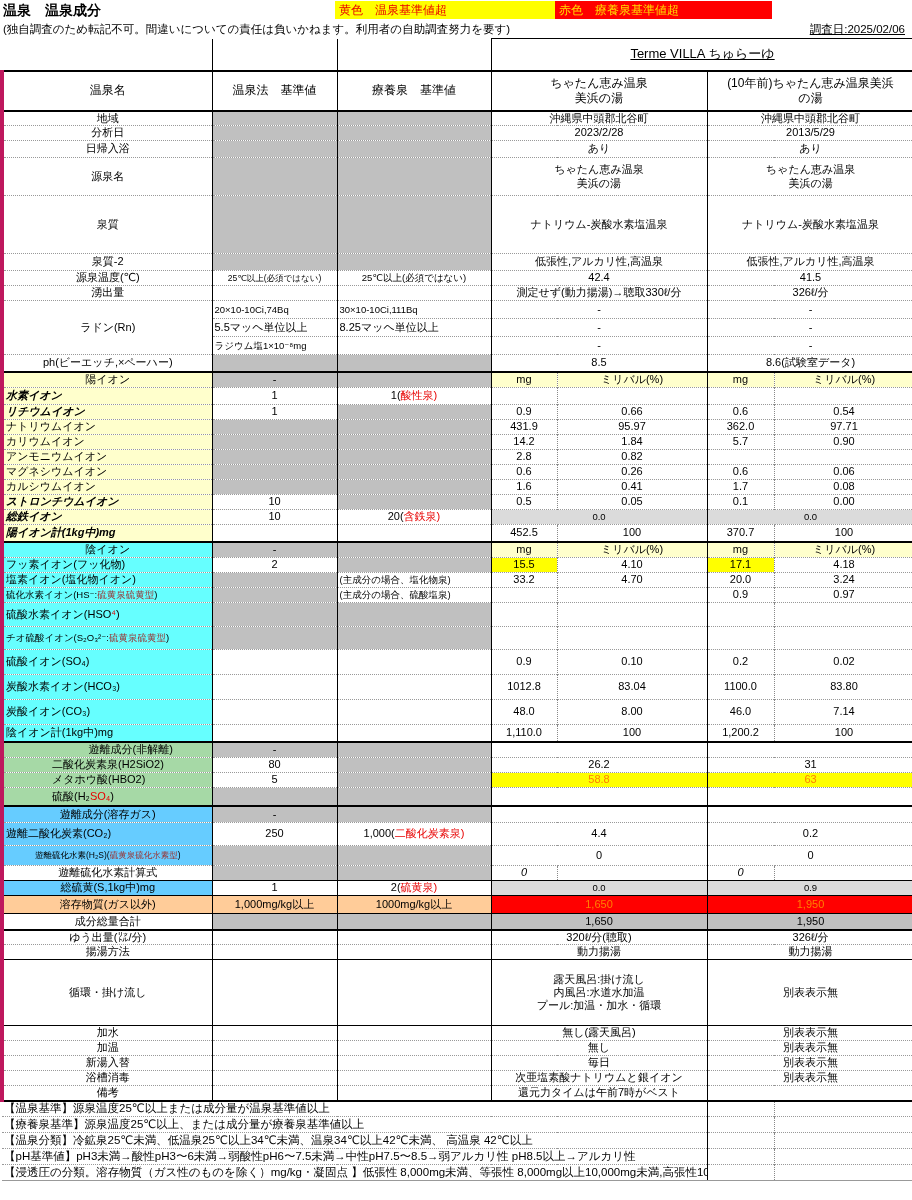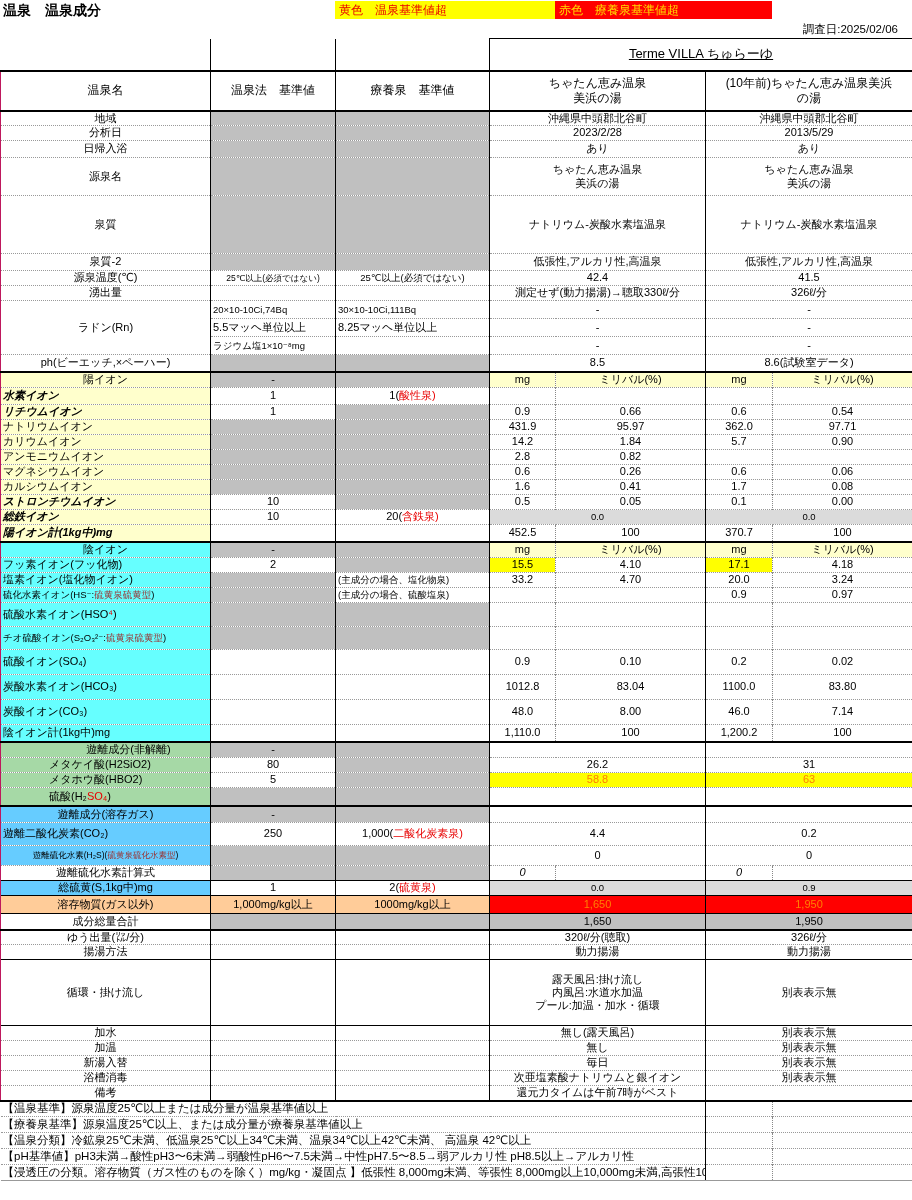--- a/index.html
+++ b/index.html
@@ -10,31 +10,31 @@
   }
   
   .toprow{position:relative;height:20px;}
   .page-title{position:absolute;left:3px;top:2px;font-weight:bold;font-size:14px;white-space:nowrap;}
   .legend-y{position:absolute;left:335px;top:1px;width:220px;height:18px;line-height:18px;
     background:#FFFF00;color:#E80000;font-size:12px;padding-left:4px;box-sizing:border-box;white-space:nowrap;}
   .legend-r{position:absolute;left:555px;top:1px;width:217px;height:18px;line-height:18px;
     background:#FF0000;color:#FFDD00;font-size:12px;padding-left:4px;box-sizing:border-box;white-space:nowrap;}
   .discrow{position:relative;height:18px;font-size:11.5px;}
   .disclaimer{position:absolute;left:3px;top:2px;white-space:nowrap;}
-  .survey-date{position:absolute;right:14px;top:2px;white-space:nowrap;}
+  .survey-date{position:absolute;right:7px;top:2px;white-space:nowrap;text-decoration:underline;}
 
   
   table{border-collapse:collapse;table-layout:fixed;width:912px;border-right:1px solid #000;}
   td{
     padding:0 2px;text-align:center;vertical-align:middle;
     border-top:1px dotted #999;box-sizing:border-box;
     overflow:hidden;white-space:pre-line;line-height:1.2;
   }
   
-  td.ca{border-left:1px solid #be185d;}
+  td.ca{border-left:4px solid #be185d;}
   td.cb,td.cc,td.cd,td.cf{border-left:1px solid #000;}
   td.ce,td.cg{border-left:1px dotted #888;}
   
   tr.bt-s > td{border-top:1px solid #000;}
   tr.bt-t > td{border-top:2px solid #000;}
   tr.bt-n > td{border-top:none;}
   tr.ft:last-child > td{border-bottom:1px solid #999;}
   
   .nb{border:none !important;}
   .nbl{border-left:none !important;margin-top:32px;}
@@ -64,20 +64,21 @@
 </style>
 </head>
 <body>
 
 <div class="toprow">
   <div class="page-title">温泉　温泉成分</div>
   <div class="legend-y">黄色　温泉基準値超</div>
   <div class="legend-r">赤色　療養泉基準値超</div>
 </div>
 <div class="discrow">
+  <div class="disclaimer">(独自調査のため転記不可。間違いについての責任は負いかねます。利用者の自助調査努力を要す)</div>
   <div class="survey-date">調査日:2025/02/06</div>
 </div>
 
 <table>
   <colgroup>
     <col style="width:210px">
       <col style="width:125px">
       <col style="width:154px">
     <col style="width:66px">
       <col style="width:150px">
@@ -372,21 +373,21 @@
         <td class="cg">100</td>
       </tr>
       <tr class="bt-t" style="height: 16px;">
         <td class="ca gr">遊離成分(非解離)</td>
         <td class="cb g">-</td>
         <td class="cc g"></td>
         <td class="cd" colspan="2"></td>
         <td class="cf" colspan="2"></td>
       </tr>
       <tr style="height: 15px;">
-        <td class="ca gr al-r">メタケイ酸(H2SiO2)</td>
+        <td class="ca gr al-r">二酸化炭素泉(H2SiO2)</td>
         <td class="cb">80</td>
         <td class="cc g"></td>
         <td class="cd" colspan="2">26.2</td>
         <td class="cf" colspan="2">31</td>
       </tr>
       <tr style="height: 15px;">
         <td class="ca gr al-r">メタホウ酸(HBO2)</td>
         <td class="cb">5</td>
         <td class="cc g"></td>
         <td class="cd y or" colspan="2">58.8</td>

